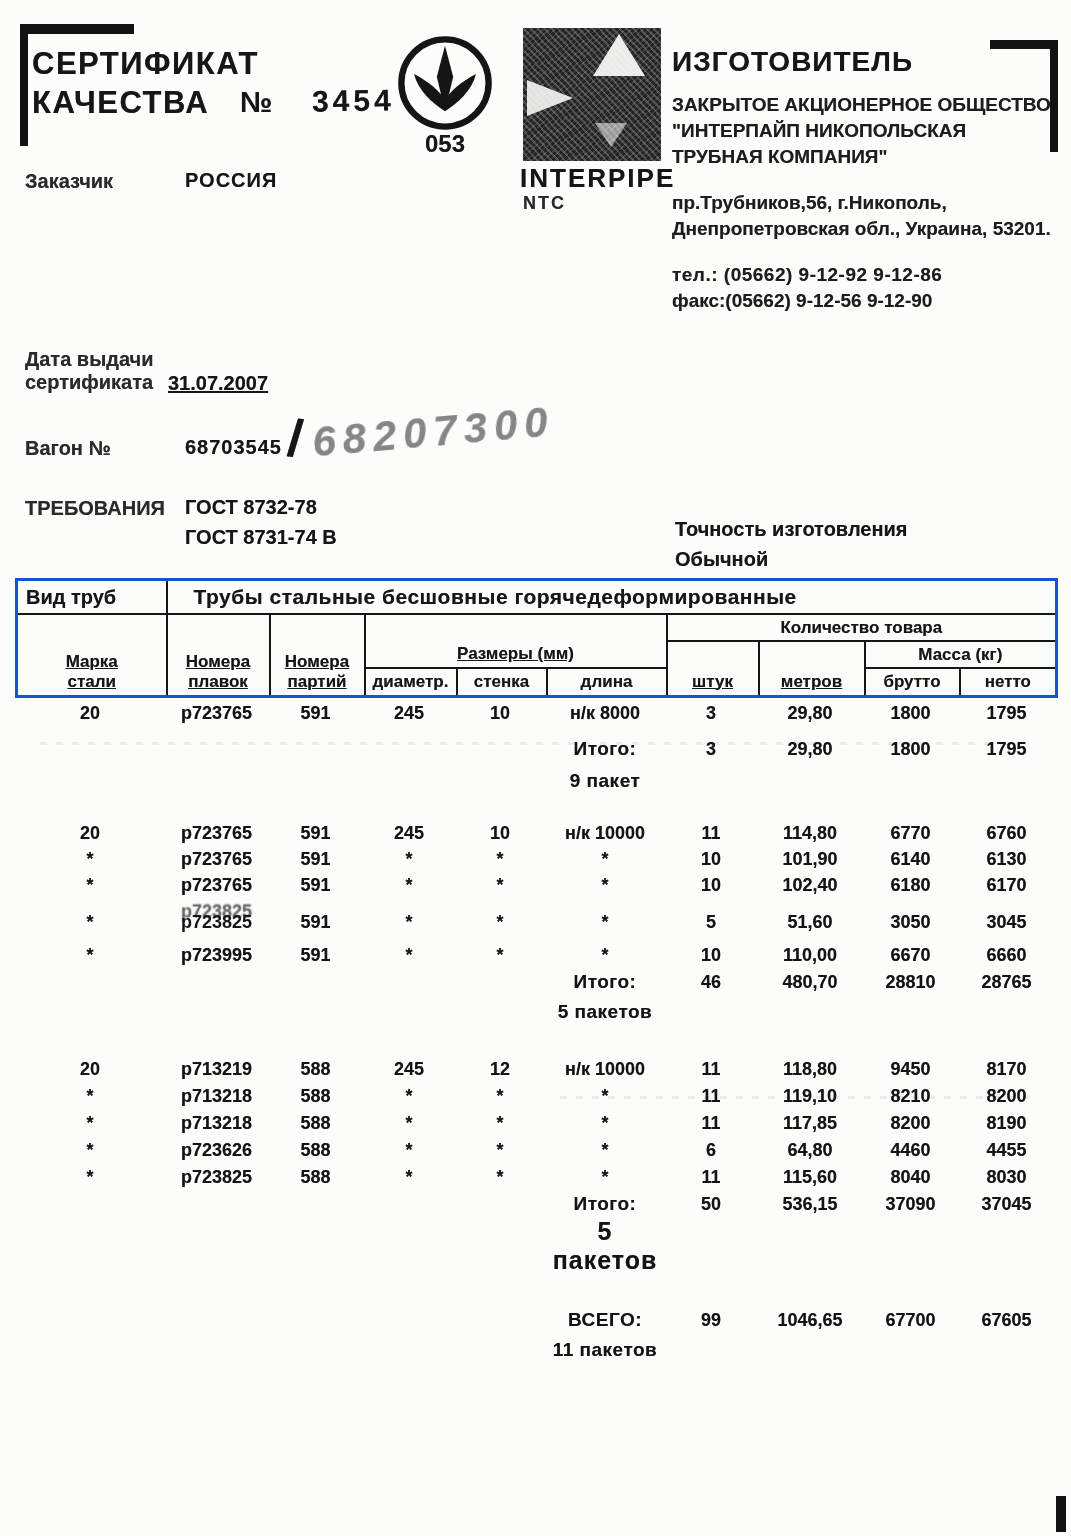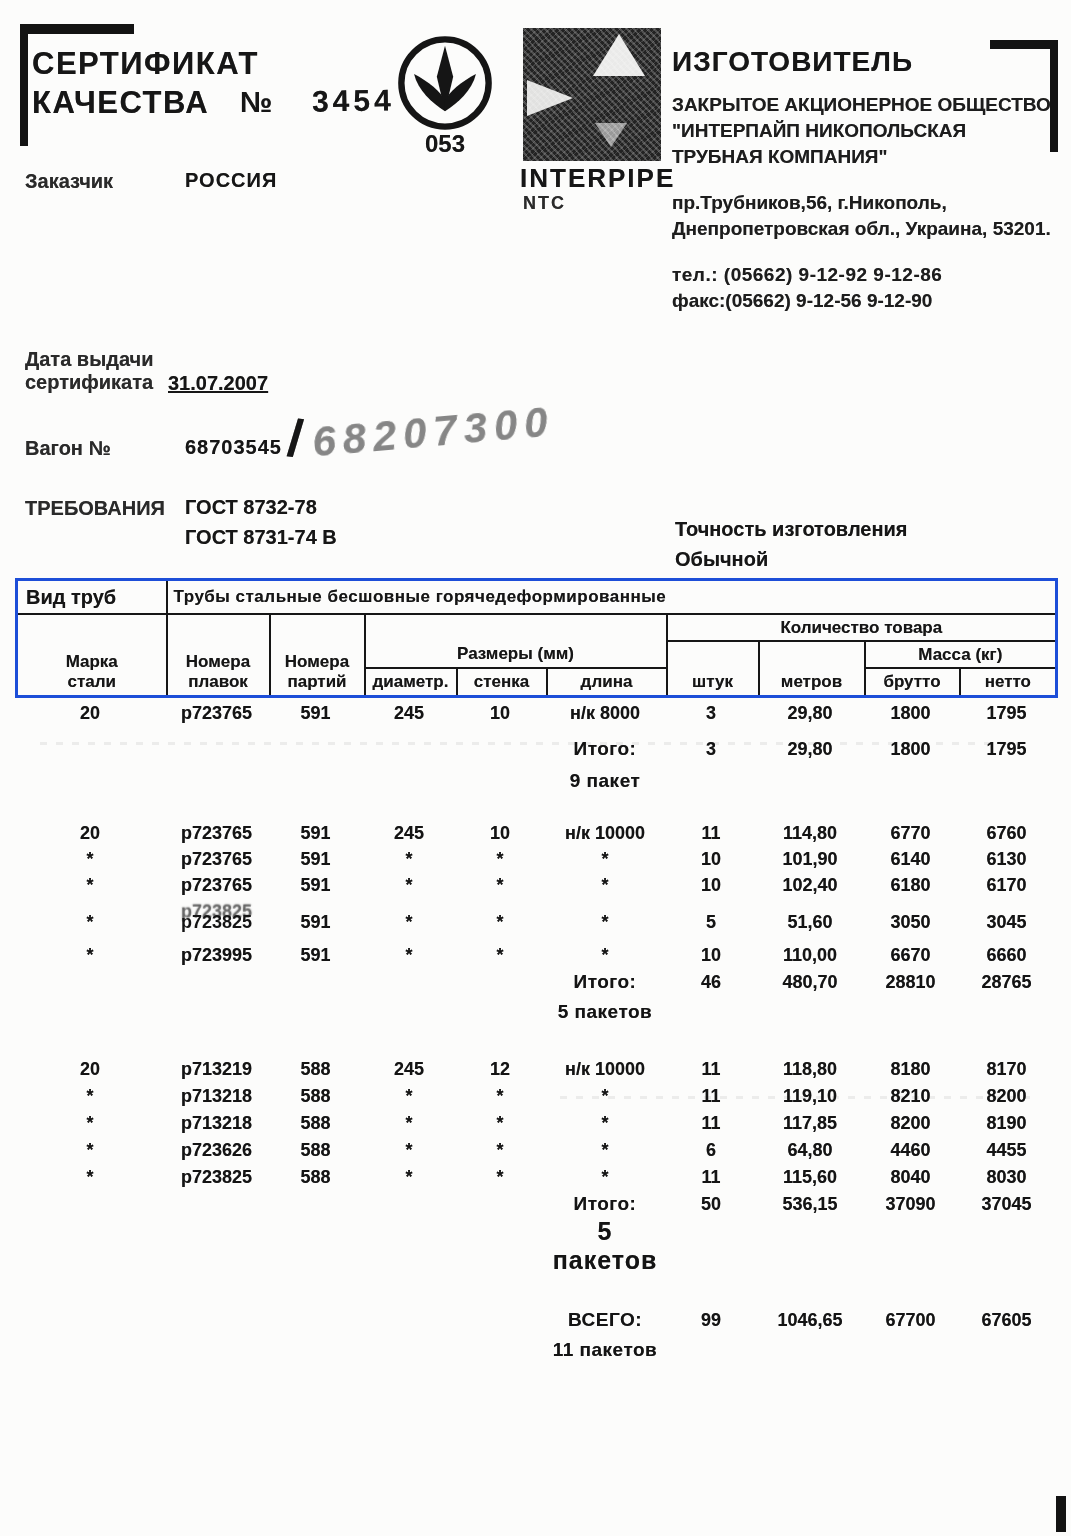--- a/index.html
+++ b/index.html
@@ -43,22 +43,22 @@
   .handwrite{
     font-size:42px; font-style:italic; font-weight:bold; color:#4a4a4a;
     letter-spacing:7px; transform:rotate(-5deg); opacity:.66; filter:blur(.5px);
   }
   .slash{font-size:52px; font-weight:bold; transform:rotate(6deg);}
   
   table{border-collapse:collapse; table-layout:fixed;}
   .hdr{position:absolute; left:15px; top:578px; width:1040px; border:3px solid #1d4ed8;}
   .hdr td{border:2px solid #161616; text-align:center; font-weight:bold; font-size:17px; padding:1px 0;}
   .hdr .kind-label{font-size:20px; text-align:left; padding-left:8px; height:30px;}
-  .hdr .kind-value{font-size:17px; text-align:left; padding-left:6px; letter-spacing:.5px;}
-  .hdr .vb{vertical-align:bottom; padding-bottom:3px; line-height:20px;}
+  .hdr .kind-value{font-size:21px; text-align:left; padding-left:26px; letter-spacing:.5px;}
+  .hdr .vb{vertical-align:bottom; padding-bottom:3px; line-height:20px;text-decoration:underline;}
   .hdr .r1{height:27px;} .hdr .r2{height:27px;} .hdr .r3{height:28px;}
   .bt{position:absolute; left:15px; top:692px; width:1040px;}
   .bt td{font-weight:bold; font-size:18px; text-align:center; vertical-align:bottom; padding:0 0 2px 0; color:#141414;}
   .bt td.lab{font-size:19px; letter-spacing:.5px;}
   .bt td.lab.big{font-size:25px; letter-spacing:1px;}
   .bt td.overprint{text-shadow:0 -11px 1.5px rgba(25,25,25,.55), 0 -10px 0 rgba(0,0,0,.28);}
   
   .streak{background:repeating-linear-gradient(90deg, rgba(0,0,0,.14) 0 7px, transparent 7px 16px); opacity:.45;}
   .edge-mark{left:1056px; top:1496px; width:10px; height:36px; background:#131313;}
 </style>
@@ -301,21 +301,21 @@
         </tr>
         <tr style="height: 27px;">
           <td>20</td>
           <td>p713219</td>
           <td>588</td>
           <td>245</td>
           <td>12</td>
           <td>н/к 10000</td>
           <td>11</td>
           <td>118,80</td>
-          <td>8180</td>
+          <td>9450</td>
           <td>8170</td>
         </tr>
         <tr style="height: 27px;">
           <td>*</td>
           <td>p713218</td>
           <td>588</td>
           <td>*</td>
           <td>*</td>
           <td>*</td>
           <td>11</td>

